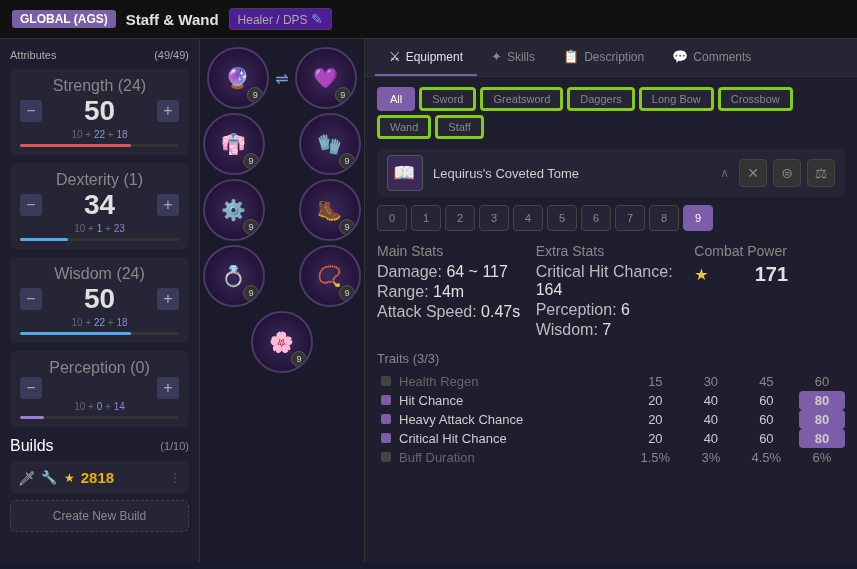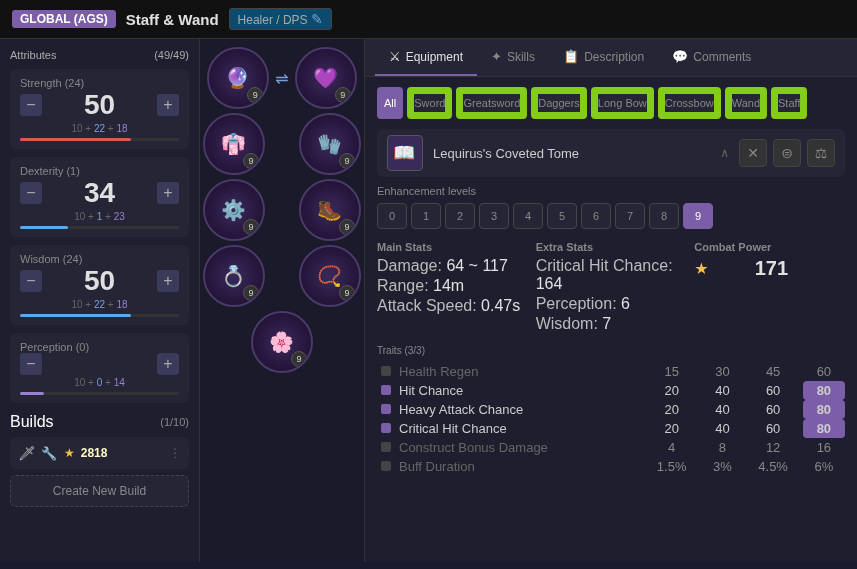--- a/index.html
+++ b/index.html
@@ -29,21 +29,21 @@
       border-radius: 3px;
       font-size: 12px;
       font-weight: bold;
     }
     .title-text {
       color: #e0e0e0;
       font-size: 15px;
       font-weight: 600;
     }
     .role-badge {
-      background: #0c4a6e;
+      background: #4c1d95;
       color: #aaa;
       padding: 2px 8px;
       border-radius: 3px;
       font-size: 12px;
       border: 1px solid #444;
     }
     .edit-icon { color: #7b9fdb; font-size: 14px; }
 
     
     .main-layout {
@@ -70,22 +70,22 @@
     }
 
     .stat-block {
       background: #252535;
       border-radius: 6px;
       padding: 8px 10px;
       margin-bottom: 8px;
     }
     .stat-label {
       color: #888;
-      font-size: 11px;
-      text-align: left;
+      font-size: 16px;
+      text-align: center;
     }
     .stat-row {
       display: flex;
       align-items: center;
       justify-content: space-between;
     }
     .stat-value {
       font-size: 28px;
       font-weight: bold;
       color: #e0e0e0;
@@ -141,21 +141,21 @@
       background: #252535;
       border-radius: 6px;
       padding: 8px;
       display: flex;
       align-items: center;
       gap: 6px;
       margin-bottom: 6px;
     }
     .build-icon { font-size: 14px; }
     .build-star { color: #f0c040; font-size: 12px; }
-    .build-score { color: #fef9c3; font-size: 12px; font-weight: bold; }
+    .build-score { color: #eab308; font-size: 15px; font-weight: bold; }
     .build-menu { margin-left: auto; color: #666; cursor: pointer; }
 
     .create-build-btn {
       width: 100%;
       background: #252535;
       border: 1px dashed #444;
       color: #888;
       padding: 8px;
       border-radius: 6px;
       cursor: pointer;
@@ -265,23 +265,23 @@
     }
 
     
     .filter-row {
       display: flex;
       gap: 4px;
       margin-bottom: 10px;
       flex-wrap: wrap;
     }
     .filter-btn {
-      padding: 3px 0;
+      padding: 3px 10px;
       border-radius: 4px;
-      border: 7px solid #84cc16;
+      border: 3px solid #84cc16;
       background: #252535;
       color: #888;
       font-size: 11px;
       cursor: pointer;
     }
     .filter-btn.active {
       background: #7b5ea7;
       border-color: #7b5ea7;
       color: #fff;
     }
@@ -361,42 +361,41 @@
     
     .stats-grid {
       display: grid;
       grid-template-columns: 1fr 1fr 1fr;
       gap: 8px;
       margin-bottom: 10px;
     }
     .stats-section { }
     .stats-section-title {
       color: #888;
-      font-size: 11px;
+      font-size: 14px;
       margin-bottom: 4px;
-      font-weight: bold;
     }
     .stat-line {
       color: #bbb;
       font-size: 16px;
       margin-bottom: 2px;
     }
     .stat-line span { color: #e0e0e0; }
     .combat-power-box {
       display: flex;
       align-items: center;
       gap: 6px;
     }
     .cp-star { color: #f0c040; font-size: 16px; }
     .cp-value { font-size: 20px; font-weight: bold; color: #e0e0e0; margin-left: 40px; }
 
     
     .traits-header {
       color: #888;
-      font-size: 10px;
+      font-size: 13px;
       margin-bottom: 6px;
     }
     .traits-table { width: 100%; border-collapse: collapse; }
     .traits-table td {
       padding: 2px 4px;
       font-size: 13px;
       color: #888;
     }
     .trait-row td { vertical-align: middle; }
     .trait-row.active td { color: #ccc; }
@@ -632,21 +631,20 @@
         </div>
         <span class="item-name">Lequirus's Coveted Tome</span>
         <span class="item-expand">∧</span>
         <div class="item-actions">
           <button class="item-action-btn">✕</button>
           <button class="item-action-btn">⊜</button>
           <button class="item-action-btn">⚖</button>
         </div>
       </div>
 
-      <div class="enhance-label">Enhancement levels</div>
       <div class="enhance-row">
         <button class="enhance-btn">0</button>
         <button class="enhance-btn">1</button>
         <button class="enhance-btn">2</button>
         <button class="enhance-btn">3</button>
         <button class="enhance-btn">4</button>
         <button class="enhance-btn">5</button>
         <button class="enhance-btn">6</button>
         <button class="enhance-btn">7</button>
         <button class="enhance-btn">8</button>
@@ -708,28 +706,20 @@
 
           <tr class="trait-row active">
             <td><span class="trait-color-box"></span></td>
             <td class="trait-name-cell">Critical Hit Chance</td>
             <td class="trait-val">20</td>
             <td class="trait-val">40</td>
             <td class="trait-val">60</td>
             <td class="trait-val highlight">80</td>
           </tr>
 
-          <tr class="trait-row trait-inactive">
-            <td><span class="trait-color-box" style="background:#444;"></span></td>
-            <td class="trait-name-cell">Construct Bonus Damage</td>
-            <td class="trait-val">4</td>
-            <td class="trait-val">8</td>
-            <td class="trait-val">12</td>
-            <td class="trait-val">16</td>
-          </tr>
 
           <tr class="trait-row trait-inactive">
             <td><span class="trait-color-box" style="background:#444;"></span></td>
             <td class="trait-name-cell">Buff Duration</td>
             <td class="trait-val">1.5%</td>
             <td class="trait-val">3%</td>
             <td class="trait-val">4.5%</td>
             <td class="trait-val">6%</td>
           </tr>
         </tbody>

